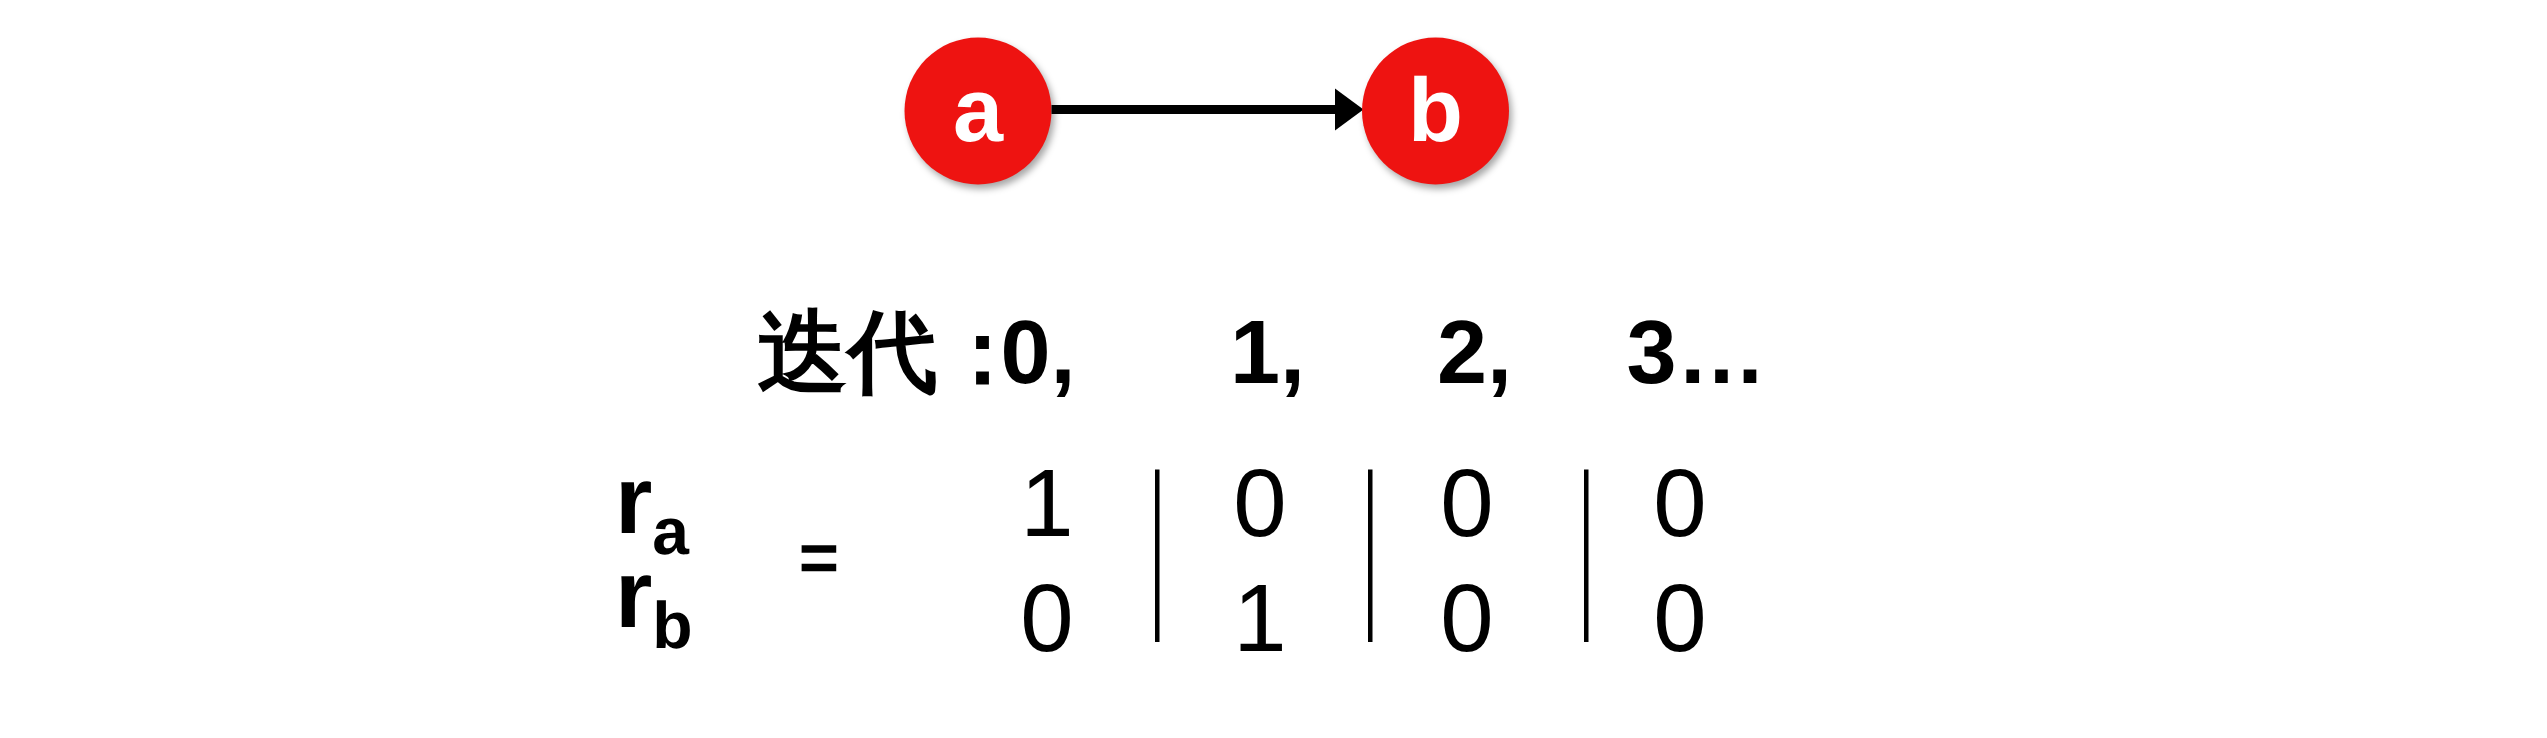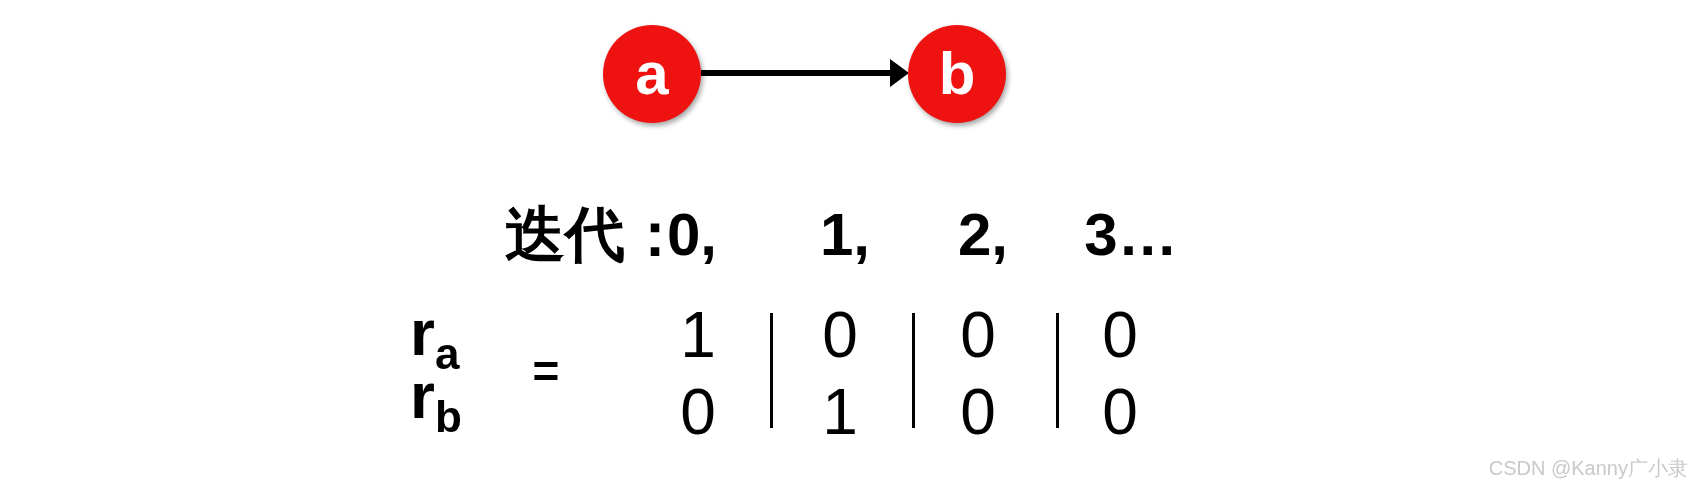--- a/index.html
+++ b/index.html
@@ -165,15 +165,14 @@
 
   <div class="cell rowB c0">0</div>
   <div class="cell rowB c1">1</div>
   <div class="cell rowB c2">0</div>
   <div class="cell rowB c3">0</div>
 
   <div class="vbar" id="vbar-0"></div>
   <div class="vbar" id="vbar-1"></div>
   <div class="vbar" id="vbar-2"></div>
 
-  <div class="watermark">CSDN @Kanny广小隶</div>
 
 </div>
 
 </body></html>

